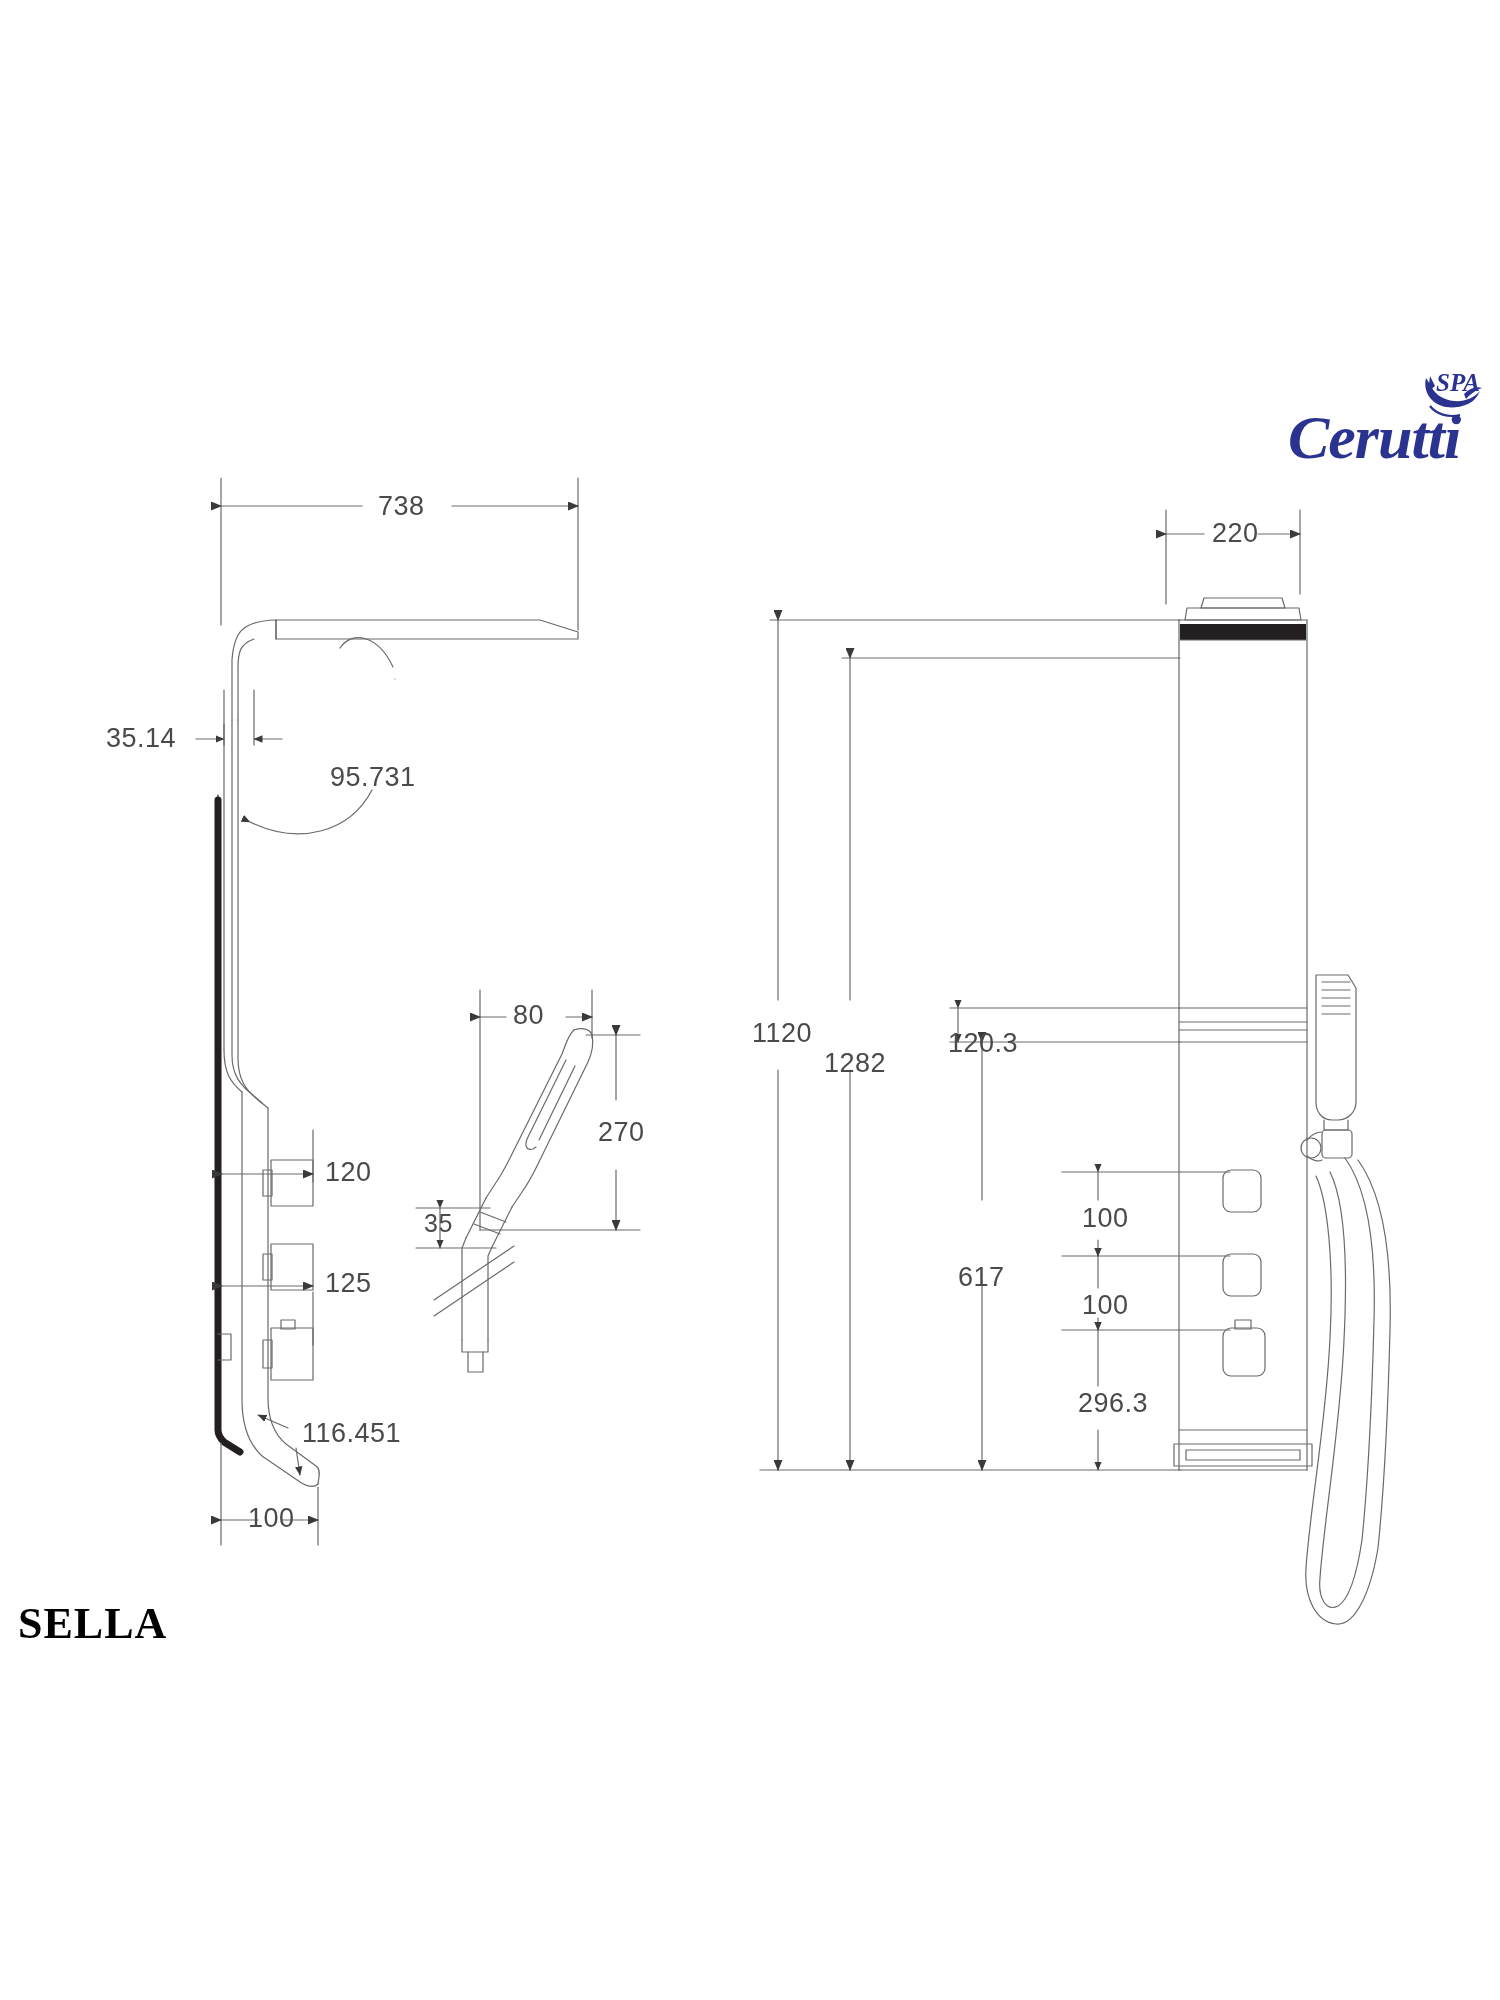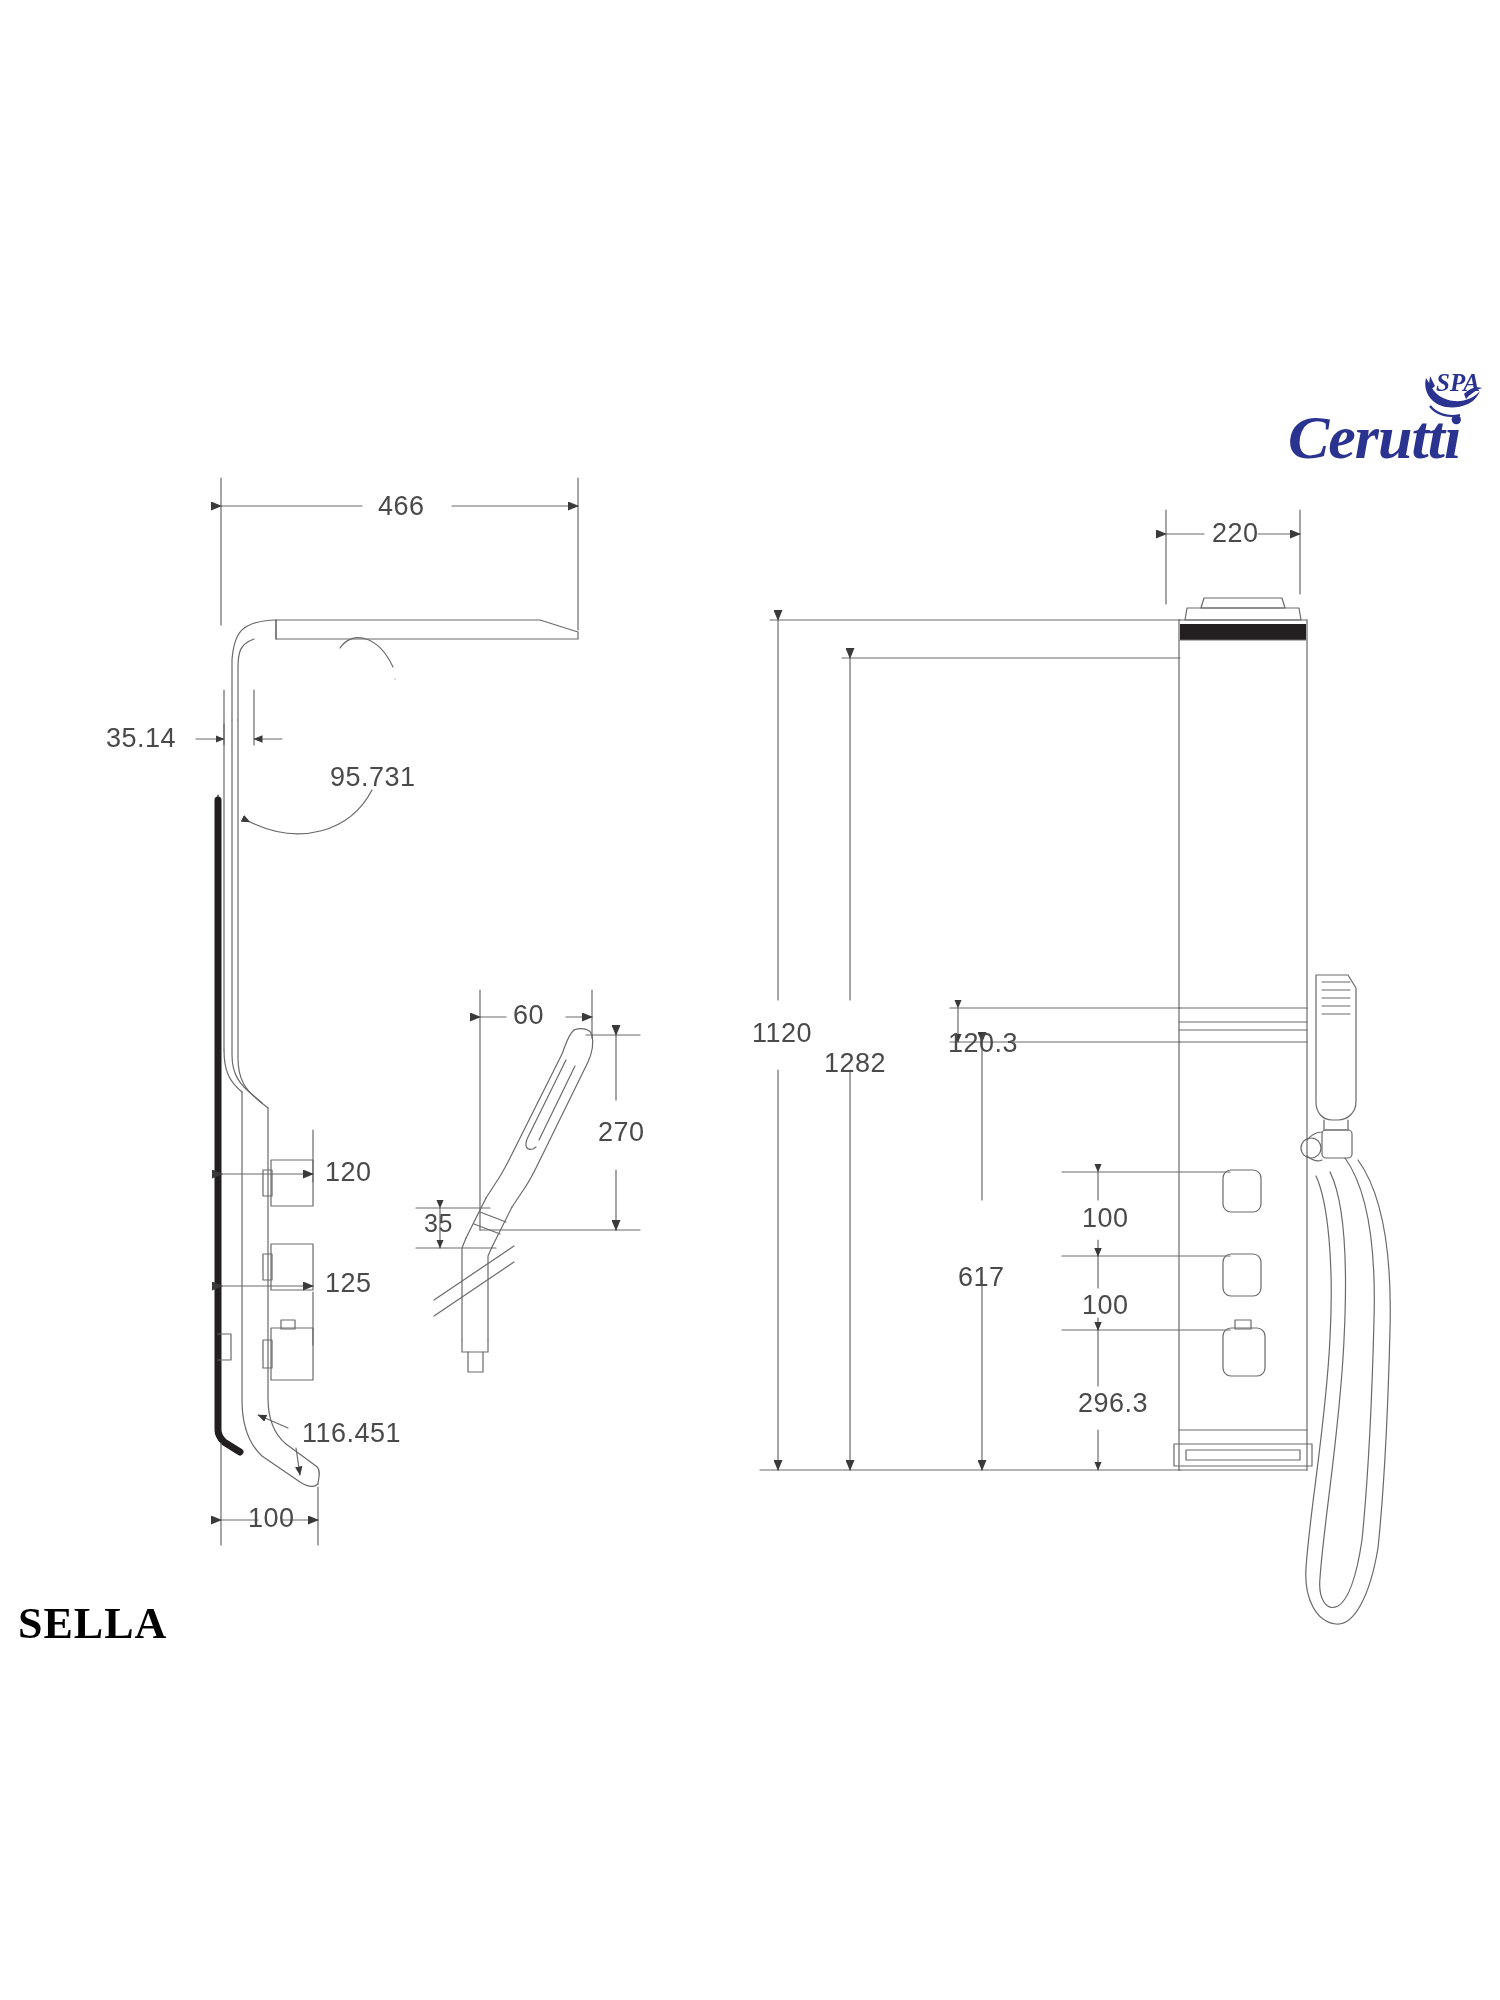--- a/index.html
+++ b/index.html
@@ -255,29 +255,29 @@
         <path d="M1098,1172 L1098,1200" marker-start="url(#arS)"></path>
         <path d="M1098,1240 L1098,1256" marker-end="url(#arS)"></path>
         <path d="M1098,1256 L1098,1288" marker-start="url(#arS)"></path>
         <path d="M1098,1318 L1098,1330" marker-end="url(#arS)"></path>
         <path d="M1098,1330 L1098,1386" marker-start="url(#arS)"></path>
         <path d="M1098,1430 L1098,1470" marker-end="url(#arS)"></path>
       </g>
     </g>
   </svg>
 
-  <div class="dimtext" style="left:378px;top:491px;">466</div>
+  <div class="dimtext" style="left:378px;top:491px;">738</div>
   <div class="dimtext" style="left:106px;top:723px;">35.14</div>
   <div class="dimtext" style="left:330px;top:762px;">95.731</div>
   <div class="dimtext" style="left:325px;top:1157px;">120</div>
   <div class="dimtext" style="left:325px;top:1268px;">125</div>
   <div class="dimtext" style="left:302px;top:1418px;">116.451</div>
   <div class="dimtext" style="left:248px;top:1503px;">100</div>
 
-  <div class="dimtext" style="left:513px;top:1000px;">60</div>
+  <div class="dimtext" style="left:513px;top:1000px;">80</div>
   <div class="dimtext" style="left:598px;top:1117px;">270</div>
   <div class="dimtext small" style="left:424px;top:1209px;">35</div>
 
   <div class="dimtext" style="left:1212px;top:518px;">220</div>
   <div class="dimtext" style="left:752px;top:1018px;">1120</div>
   <div class="dimtext" style="left:824px;top:1048px;">1282</div>
   <div class="dimtext" style="left:948px;top:1028px;">120.3</div>
   <div class="dimtext" style="left:958px;top:1262px;text-align:center;">617</div>
   <div class="dimtext" style="left:1082px;top:1203px;">100</div>
   <div class="dimtext" style="left:1082px;top:1290px;">100</div>

